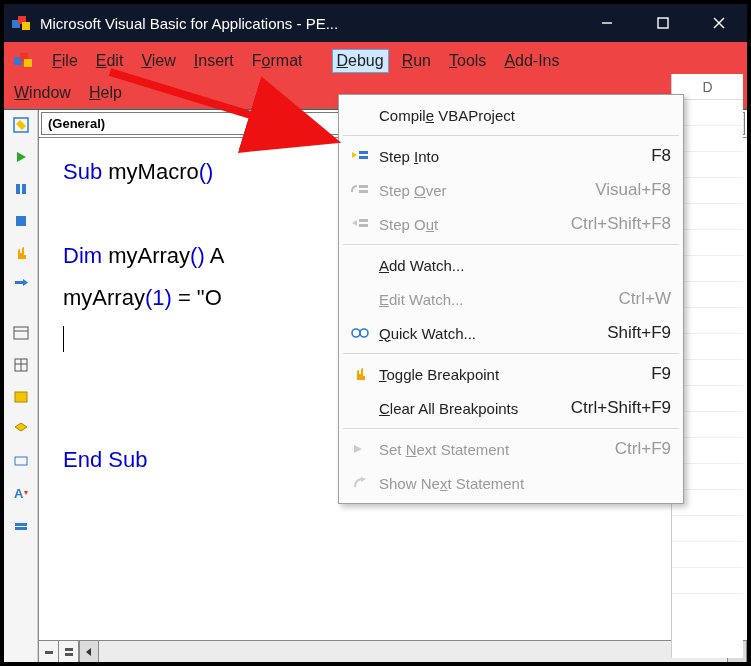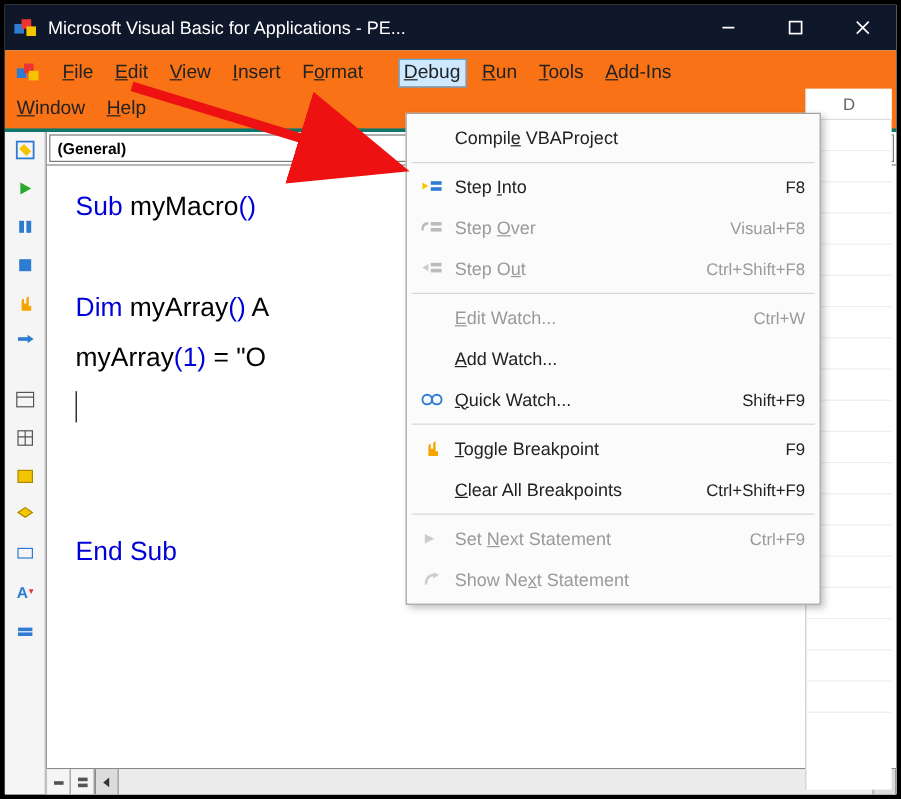--- a/index.html
+++ b/index.html
@@ -7,21 +7,21 @@
   body { width: 751px; height: 666px; background: #fff; position: relative; overflow: hidden; border: 4px solid #000; }
 
   
   .titlebar { background: #0f172a; height: 38px; display: flex; align-items: center; color: #fff; font-size: 15px; }
   .titlebar .app-icon { width: 22px; height: 22px; margin: 0 8px 0 6px; display: flex; align-items: center; justify-content: center; }
   .titlebar .title-text { flex: 1; white-space: nowrap; overflow: hidden; text-overflow: ellipsis; }
   .titlebar .win-btn { width: 56px; height: 38px; display: flex; align-items: center; justify-content: center; color: #fff; }
   .titlebar .win-btn svg { stroke: #fff; }
 
   
-  .menubar { height: 68px; background: #f97316; border-bottom: 3px solid #0f766e; padding: 4px 6px 2px; display: flex; flex-wrap: wrap; align-items: center; gap: 2px 10px; font-size: 16px; color: #222; position: relative; }
+  .menubar { height: 68px; background: #ef4444; border-bottom: 1px solid #0f766e; padding: 4px 6px 2px; display: flex; flex-wrap: wrap; align-items: center; gap: 2px 10px; font-size: 16px; color: #222; position: relative; }
   .menubar .mb-icon { width: 28px; height: 24px; display: flex; align-items: center; justify-content: center; }
   .menu-item { padding: 2px 4px; cursor: default; }
   .menu-item .ul { text-decoration: underline; }
   .menu-item.open { background: #cde8ff; outline: 1px solid #5aa7e0; margin-left: 16px; }
   .menubar .row2 { width: 100%; display: flex; gap: 10px; padding-left: 0; }
 
   
   .workspace { display: flex; height: calc(100% - 38px - 68px); background: #f0f0f0; }
   .toolstrip { width: 34px; background: #f5f5f5; border-right: 1px solid #d0d0d0; display: flex; flex-direction: column; align-items: center; padding-top: 4px; gap: 10px; }
   .toolstrip .tb { width: 22px; height: 22px; display: flex; align-items: center; justify-content: center; }
@@ -45,21 +45,21 @@
   .sheet-peek .colhdr { height: 26px; background: #fff; border-bottom: 1px solid #ddd; display:flex; align-items:center; justify-content:center; font-size: 14px; color:#666; }
   .sheet-peek .cell { height: 26px; border-bottom: 1px solid #eee; }
 
   
   .dropdown-menu { position: absolute; top: 90px; left: 334px; width: 346px; background: #fbfbfb; border: 1px solid #a0a0a0; box-shadow: 3px 3px 6px rgba(0,0,0,.25); z-index: 50; font-size: 15px; padding: 3px 0; }
   .dm-row { display: flex; align-items: center; height: 34px; padding: 0 12px 0 8px; color: #222; }
   .dm-row.disabled { color: #9a9a9a; justify-content: flex-end; }
   .dm-row .dm-icon { width: 26px; display:flex; align-items:center; justify-content:center; }
   .dm-row .dm-label { flex: 1; padding-left: 6px; }
   .dm-row .dm-label .ul { text-decoration: underline; }
-  .dm-row .dm-short { color: inherit; font-size: 14px; }
+  .dm-row .dm-short { color: inherit; font-size: 17px; }
   .dm-sep { height: 1px; background: #d8d8d8; margin: 3px 4px; }
 
   
   .arrow-anno { position: absolute; top: 52px; left: 96px; z-index: 60; pointer-events:none; }
 
 </style>
 </head>
 <body>
 
 <div class="titlebar">
@@ -294,28 +294,28 @@
         <svg width="18" height="16">
           <rect x="8" y="3" width="9" height="3" fill="#bbb"></rect>
           <rect x="8" y="8" width="9" height="3" fill="#bbb"></rect>
           <polygon points="6,4 1,7 6,10" fill="#ccc"></polygon>
         </svg>
       </span>
     <span class="dm-label">Step O<span class="ul">u</span>t</span>
     <span class="dm-short">Ctrl+Shift+F8</span>
   </div>
   <div class="dm-sep"></div>
+  <div class="dm-row">
+    <span class="dm-icon"></span>
+    <span class="dm-label"><span class="ul">A</span>dd Watch...</span>
+  </div>
   <div class="dm-row disabled">
     <span class="dm-icon"></span>
     <span class="dm-label"><span class="ul">E</span>dit Watch...</span>
     <span class="dm-short">Ctrl+W</span>
-  </div>
-  <div class="dm-row">
-    <span class="dm-icon"></span>
-    <span class="dm-label"><span class="ul">A</span>dd Watch...</span>
   </div>
   <div class="dm-row">
     <span class="dm-icon">
         <svg width="18" height="12">
           <circle cx="5" cy="6" r="4" fill="none" stroke="#2d7cd1" stroke-width="1.6"></circle>
           <circle cx="13" cy="6" r="4" fill="none" stroke="#2d7cd1" stroke-width="1.6"></circle>
           <line x1="9" y1="6" x2="9" y2="6" stroke="#2d7cd1"></line>
         </svg>
       </span>
     <span class="dm-label"><span class="ul">Q</span>uick Watch...</span>

